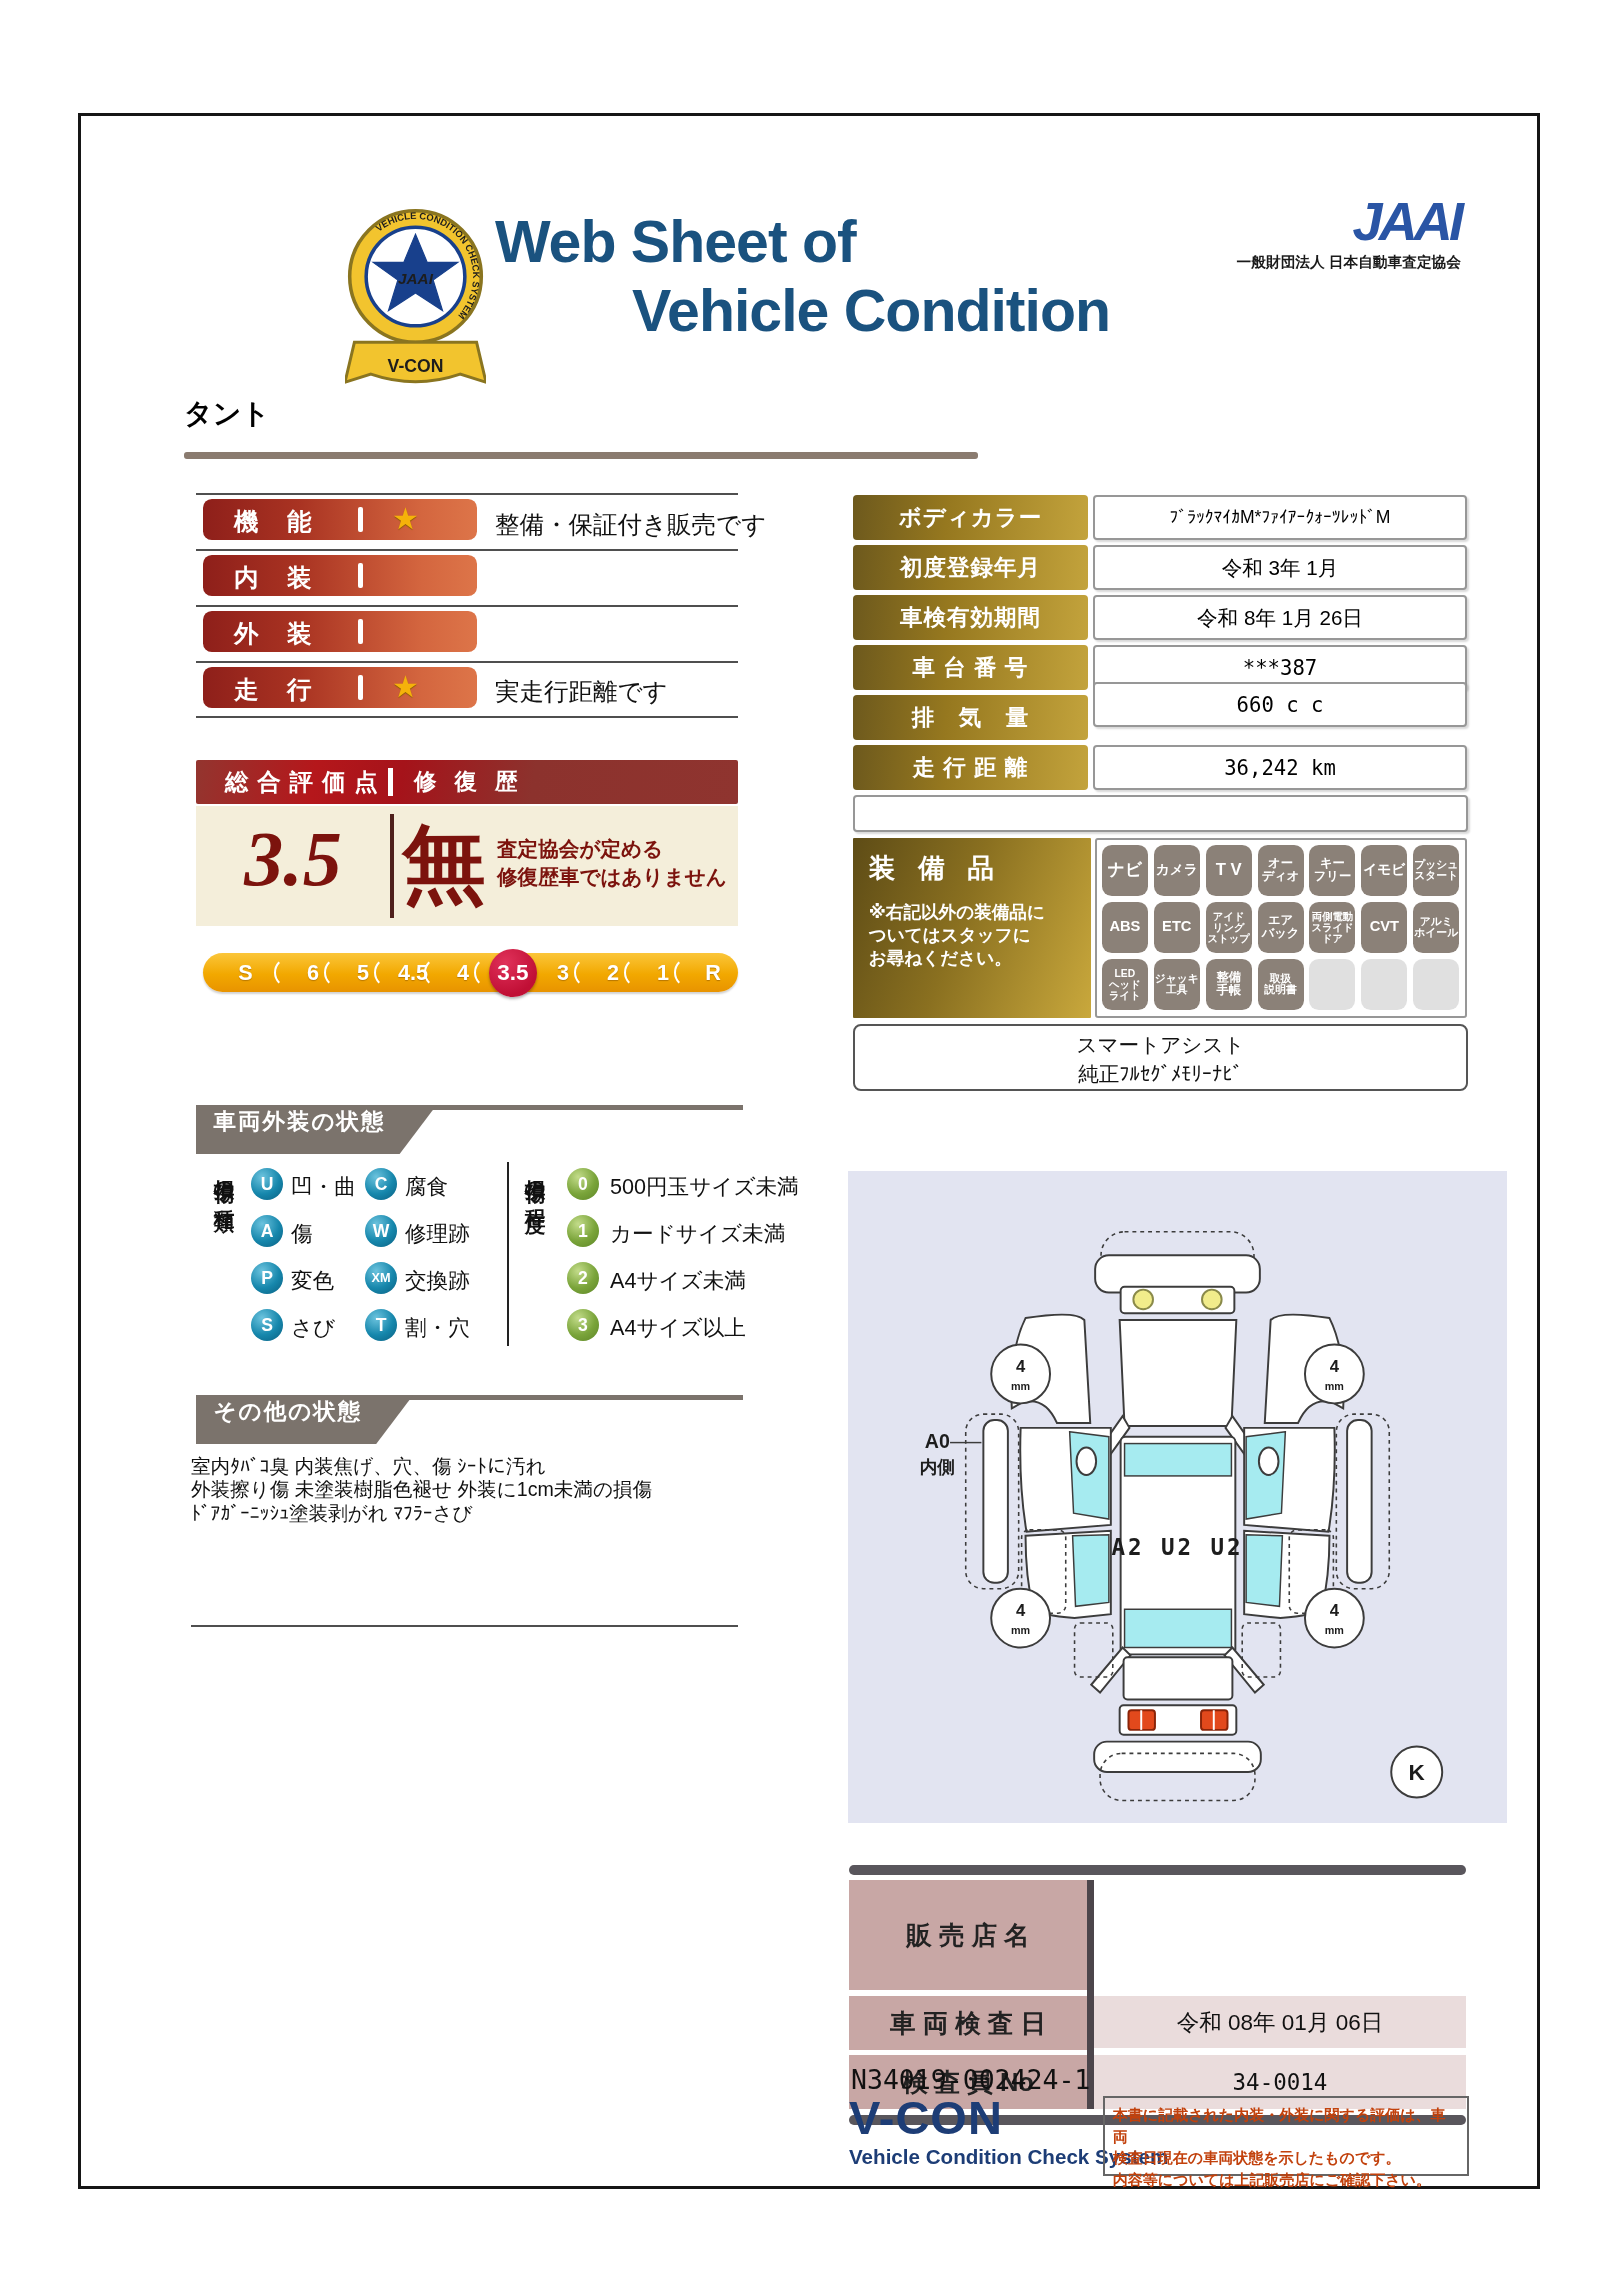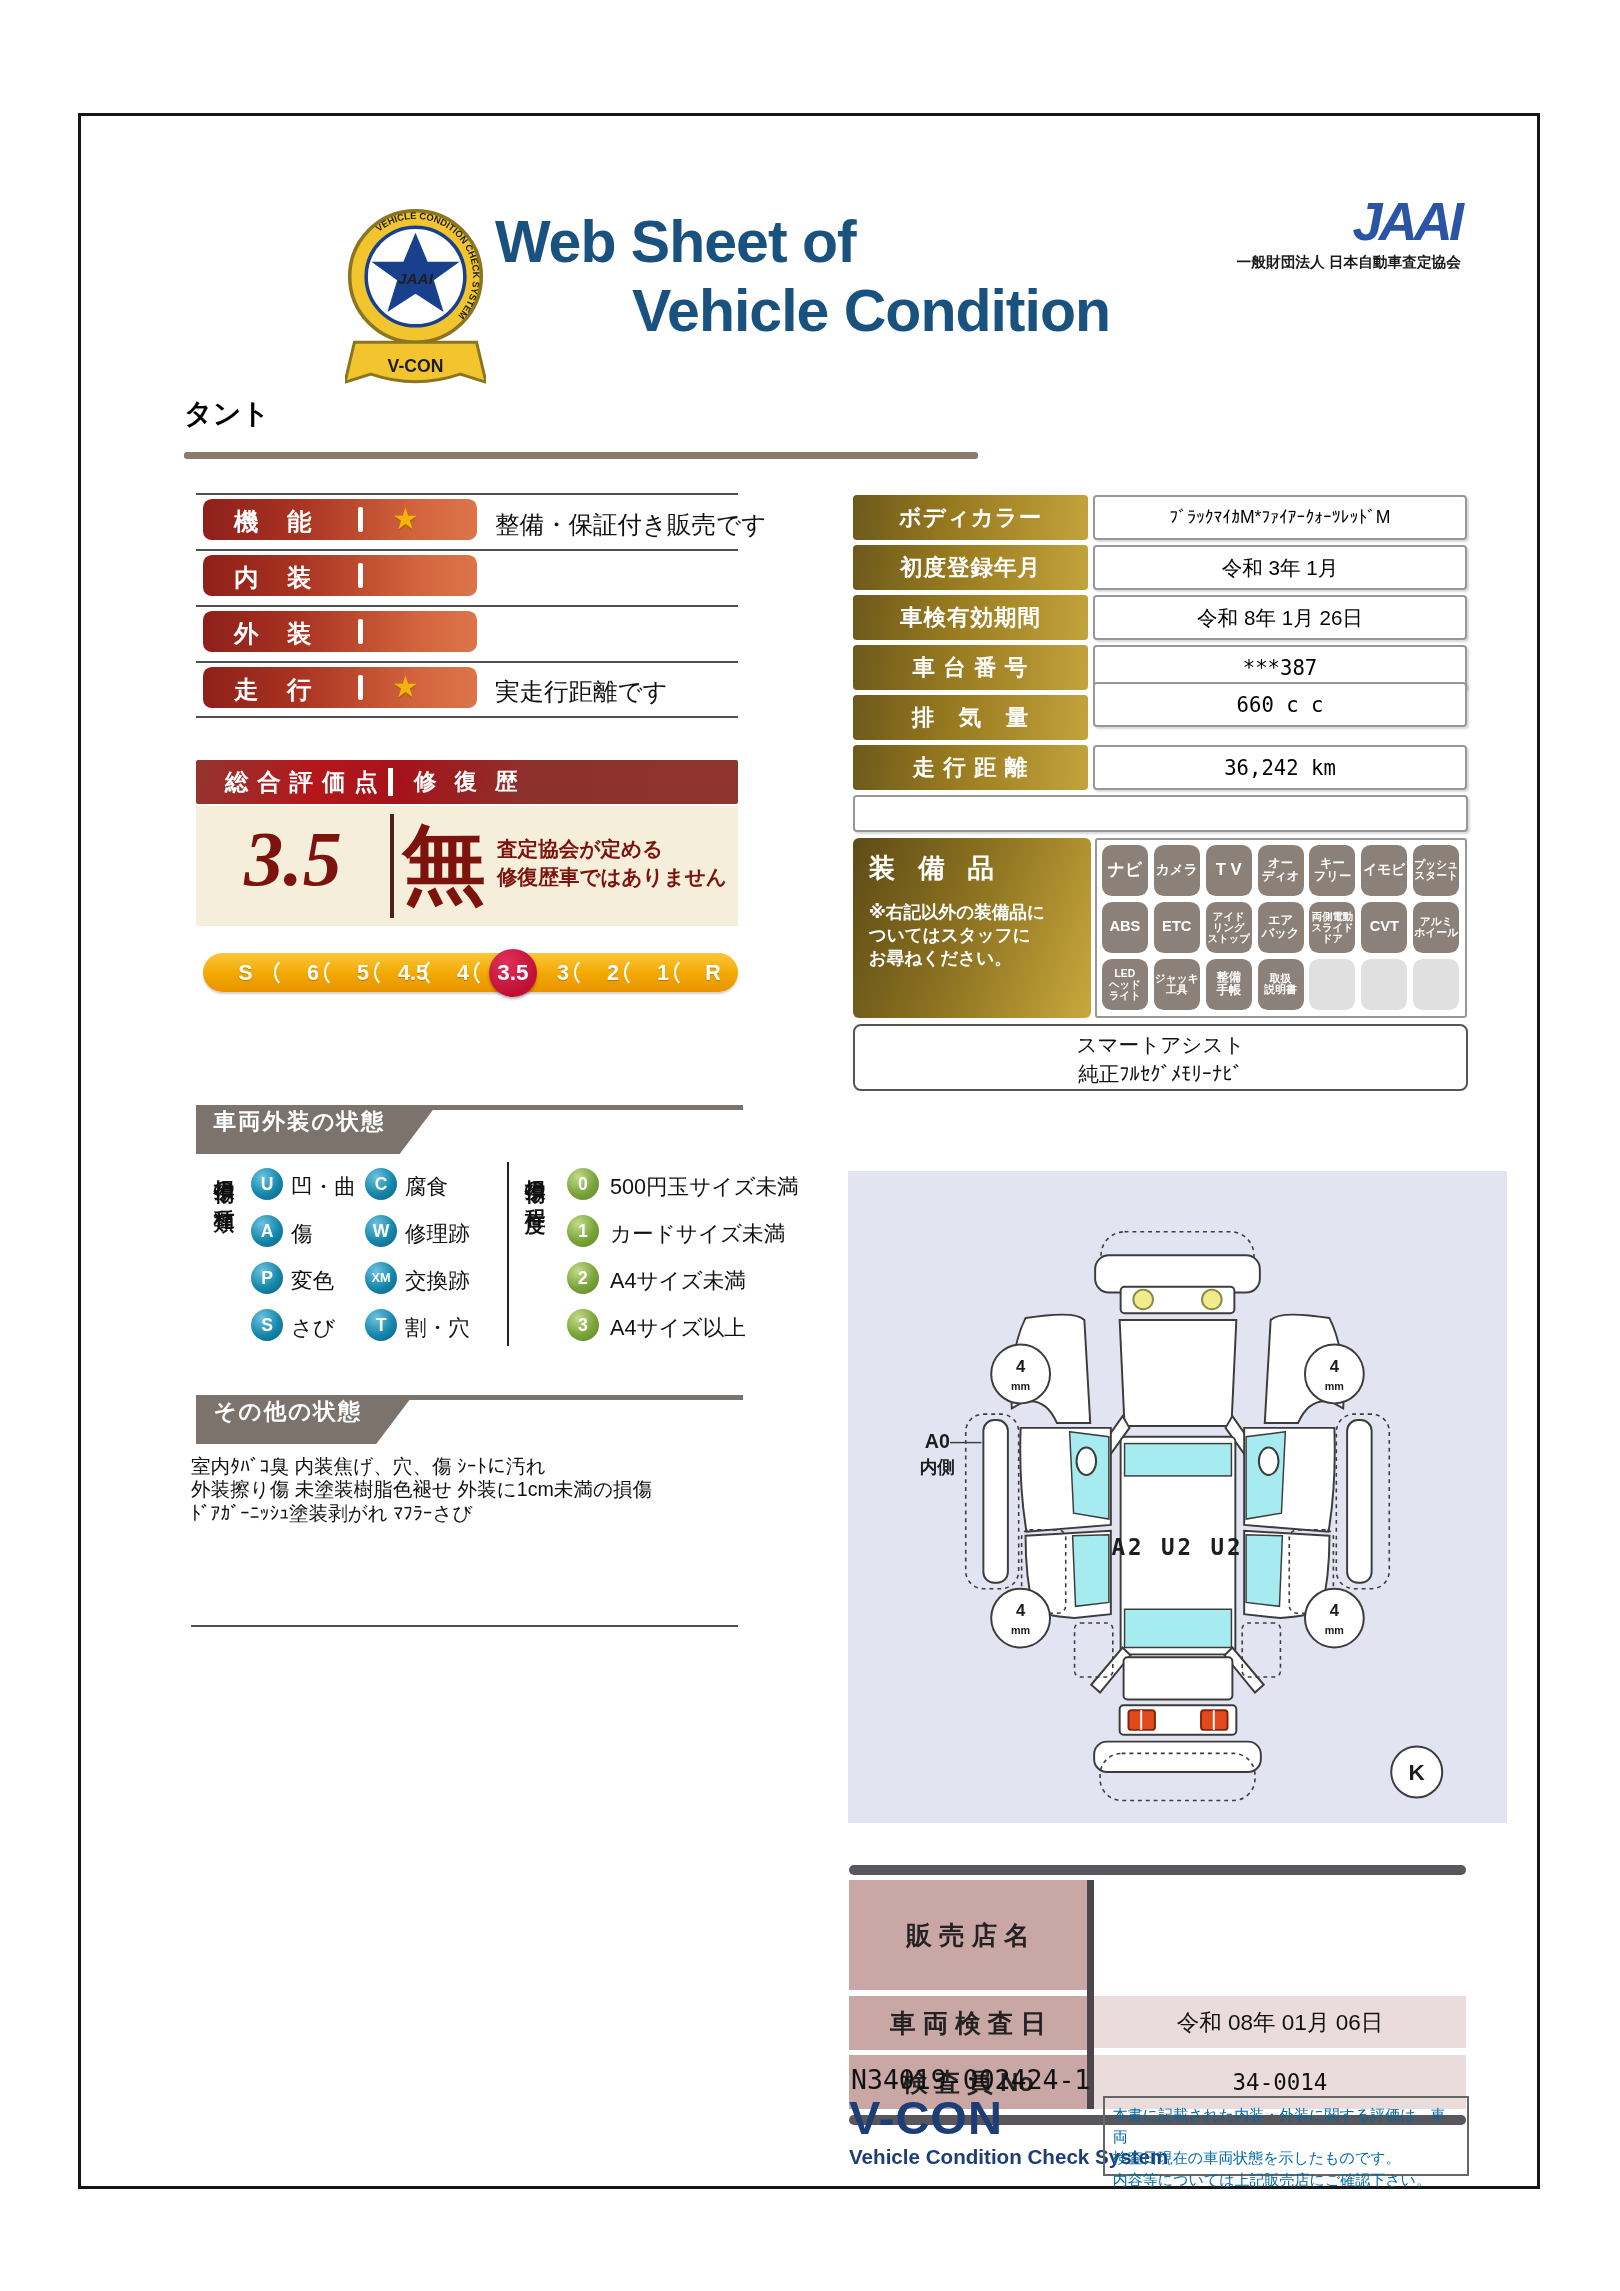--- a/index.html
+++ b/index.html
@@ -50,42 +50,42 @@
   .tlabel{position:absolute;font-size:21.6px;color:#111;}
   .legdiv{position:absolute;left:507px;top:1162px;width:2px;height:184px;background:#222;}
   .othertext{position:absolute;left:191px;font-size:19.6px;color:#111;}
   .botline{position:absolute;left:191px;top:1625px;width:547px;height:2px;background:#4f4f4f;}
   
   .glabel{position:absolute;left:853px;width:235px;height:45px;border-radius:3.9px;background:linear-gradient(95deg,#6d591d,#96781f 40%,#c3a33c);color:#fff;font-size:22.5px;font-weight:700;display:flex;align-items:center;justify-content:center;letter-spacing:1px;}
   .gvalue{position:absolute;left:1093px;width:374px;height:45px;background:#fff;border:2px solid #979797;border-radius:3.9px;box-shadow:2px 2px 2px rgba(0,0,0,.15);font-size:20.6px;color:#000;display:flex;align-items:center;justify-content:center;box-sizing:border-box;}
   .mono{font-family:"DejaVu Sans Mono",monospace;}
   .emptybox{position:absolute;left:853px;top:795px;width:615px;height:37px;background:#fff;border:2px solid #979797;border-radius:3.9px;box-shadow:2px 2px 2px rgba(0,0,0,.15);box-sizing:border-box;}
   
-  .equipgold{position:absolute;left:853px;top:838px;width:238px;height:180px;border-radius:6px;background:linear-gradient(110deg,#5e4c16,#8a7020 45%,#c9a83c);color:#fff;box-sizing:border-box;padding:11.8px 0 0 15.7px;}
+  .equipgold{position:absolute;left:853px;top:838px;width:238px;height:180px;border-radius:1px;background:linear-gradient(110deg,#5e4c16,#8a7020 45%,#c9a83c);color:#fff;box-sizing:border-box;padding:11.8px 0 0 15.7px;}
   .equiptitle{font-size:26.5px;font-weight:700;letter-spacing:7.8px;}
   .equipnote{margin-top:15.7px;font-size:17.6px;font-weight:600;line-height:1.3;white-space:pre-line;}
   .badgearea{position:absolute;left:1095px;top:838px;width:372px;height:180px;background:#fff;border:2px solid #979797;border-radius:2.9px;box-sizing:border-box;padding:4.9px;display:flex;flex-wrap:wrap;gap:5.9px;align-content:flex-start;}
   .badge{width:46px;height:51px;border-radius:9.8px;background:#8b8178;color:#fff;display:flex;align-items:center;justify-content:center;text-align:center;white-space:pre-line;font-weight:700;line-height:1.08;}
   .badge.empty{background:#e0e0e0;}
   .b1{font-size:16.7px;} .b2{font-size:14.7px;} .b3{font-size:13.7px;} .b4{font-size:12.3px;} .b5{font-size:10.8px;} .b6{font-size:10.3px;}
   .smartbox{position:absolute;left:853px;top:1024px;width:615px;height:67px;background:#fff;border:2px solid #555;border-radius:7.8px;box-sizing:border-box;text-align:center;font-size:20.6px;color:#111;padding-top:3.9px;line-height:29px;}
   
   .diagram{position:absolute;left:848px;top:1171px;width:659px;height:652px;background:#e2e4f1;}
   svg text{fill:#1d1d1d;text-anchor:middle;font-weight:700;font-family:"Liberation Sans","DejaVu Sans",sans-serif;}
   svg .dmg{font-family:"DejaVu Sans Mono",monospace;letter-spacing:3px;}
   
   .dbar{position:absolute;left:849px;width:617px;height:9.8px;background:#59565c;border-radius:4.9px;}
   .dlabel{position:absolute;left:849px;width:238px;background:#c8a7a5;color:#222;font-size:25.5px;font-weight:700;display:flex;align-items:center;justify-content:center;}
   .dvalue{position:absolute;left:1094px;width:372px;background:#eadcdc;color:#111;font-size:22.5px;display:flex;align-items:center;justify-content:center;}
   .ddiv{position:absolute;left:1087px;top:1880px;width:6.9px;height:229px;background:#4c454b;}
   
   .serial{position:absolute;left:851px;top:2064px;font-size:26.5px;color:#111;}
   .vcon{position:absolute;left:849px;top:2090px;font-size:47px;font-weight:800;color:#1d3d76;letter-spacing:1px;}
   .vconsub{position:absolute;left:849px;top:2145px;font-size:20.6px;font-weight:800;color:#1d3d76;}
-  .disclaimer{position:absolute;left:1103px;top:2096px;width:366px;height:80px;border:2px solid #666;box-sizing:border-box;padding:5.9px 7.8px;font-size:15px;color:#0369a1;line-height:1.45;}
+  .disclaimer{position:absolute;left:1103px;top:2096px;width:366px;height:80px;border:2px solid #666;box-sizing:border-box;padding:5.9px 7.8px;font-size:15px;color:#c2410c;line-height:1.45;font-weight:bold;}
 </style>
 </head>
 <body>
 
 <div class="page">
   <div class="frame"></div>
 
   <div class="abs" style="left:345px;top:206px;width:141px;height:178px;">
     <svg viewBox="0 0 120 160" width="141" height="188">
       <circle cx="60" cy="60" r="56" fill="#f2c42e" stroke="#8a7520" stroke-width="3"></circle>

